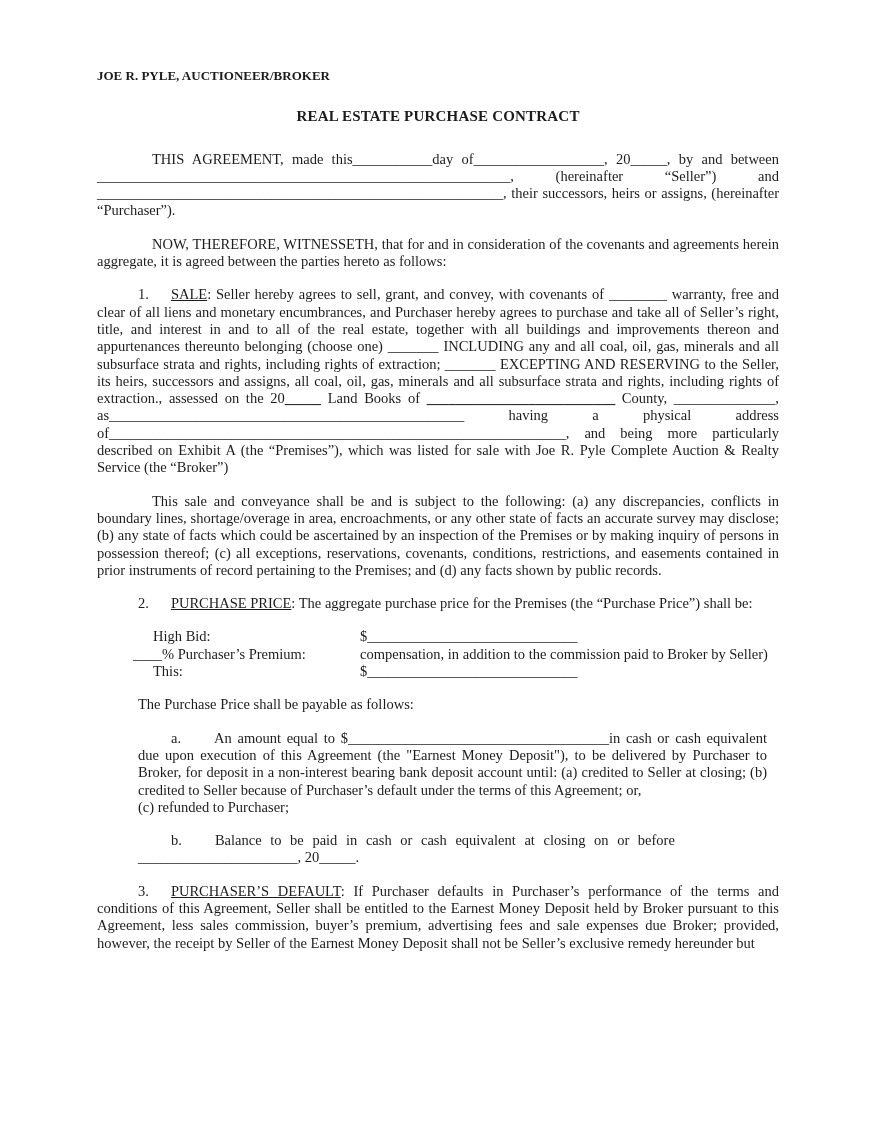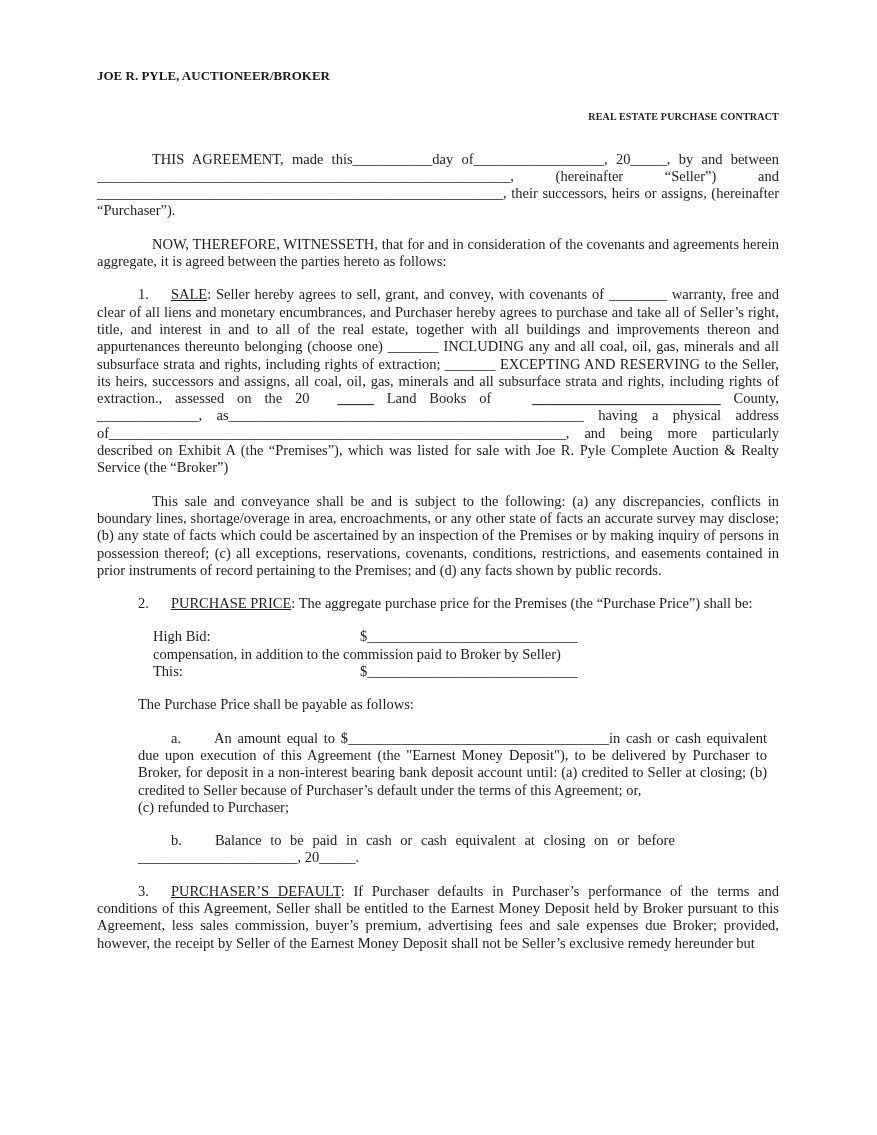--- a/index.html
+++ b/index.html
@@ -20,32 +20,32 @@
     left: 97px;
     width: 682px;
   }
   .broker-header {
     font-weight: bold;
     font-size: 13px;
     margin: 0 0 24px 0;
   }
   .doc-title {
     font-weight: bold;
-    font-size: 10px;
-    text-align: right;
+    font-size: 15px;
+    text-align: center;
     letter-spacing: 0.2px;
     margin: 0 0 25px 0;
   }
   .para { margin: 0 0 16px 0; text-align: justify; }
   .indent { text-indent: 55px; }
   .sec { text-indent: 41px; }
   .tab  { display: inline-block; width: 22px; }
   .tab-wide { display: inline-block; width: 33px; }
   .uline { text-decoration: underline; margin-top: 45px; }
-  .blank-bold { font-weight: bold; padding-left: 28px; }
+  .blank-bold { font-weight: bold; }
   .price-table { margin: 0 0 16px 0; padding-left: 56px; }
   .pt-row { display: flex; }
   .pt-label { width: 207px; flex: none; }
   .pt-label.hang { margin-left: -20px; width: 227px; }
   .pt-value { flex: 1; }
   .block { display: block; text-indent: 0; }
   .payable { margin: 0 0 16px 41px; text-align: left; }
   .item { margin: 0 12px 16px 41px; text-indent: 33px; text-align: justify; }
   .wide-spacing { word-spacing: 5px; }
   .footer { position: absolute; top: 1046px; left: 97px; width: 682px; height: 20px; }
@@ -71,20 +71,21 @@
     <p class="para indent">This sale and conveyance shall be and is subject to the following: (a) any discrepancies, conflicts in boundary lines, shortage/overage in area, encroachments, or any other state of facts an accurate survey may disclose; (b) any state of facts which could be ascertained by an inspection of the Premises or by making inquiry of persons in possession thereof; (c) all exceptions, reservations, covenants, conditions, restrictions, and easements contained in prior instruments of record pertaining to the Premises; and (d) any facts shown by public records.</p>
 
     <p class="para sec"><span>2.</span><span class="tab"></span><span class="uline">PURCHASE PRICE</span><span>: The aggregate purchase price for the Premises (the “Purchase Price”) shall be:</span></p>
 
     <div class="price-table">
       <div class="pt-row">
         <div class="pt-label">High Bid:</div>
         <div class="pt-value">$_____________________________</div>
       </div>
       <div class="pt-row">
+        <div class="pt-label hang">____% Purchaser’s Premium:</div>
         <div class="pt-value"><span class="block">compensation, in addition to the commission paid to Broker by Seller)</span></div>
       </div>
       <div class="pt-row">
         <div class="pt-label">This:</div>
         <div class="pt-value">$_____________________________</div>
       </div>
     </div>
 
     <p class="para payable">The Purchase Price shall be payable as follows:</p>
 

